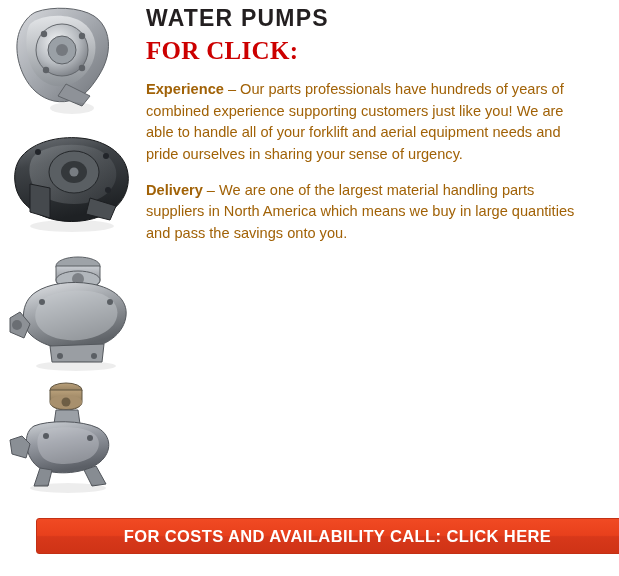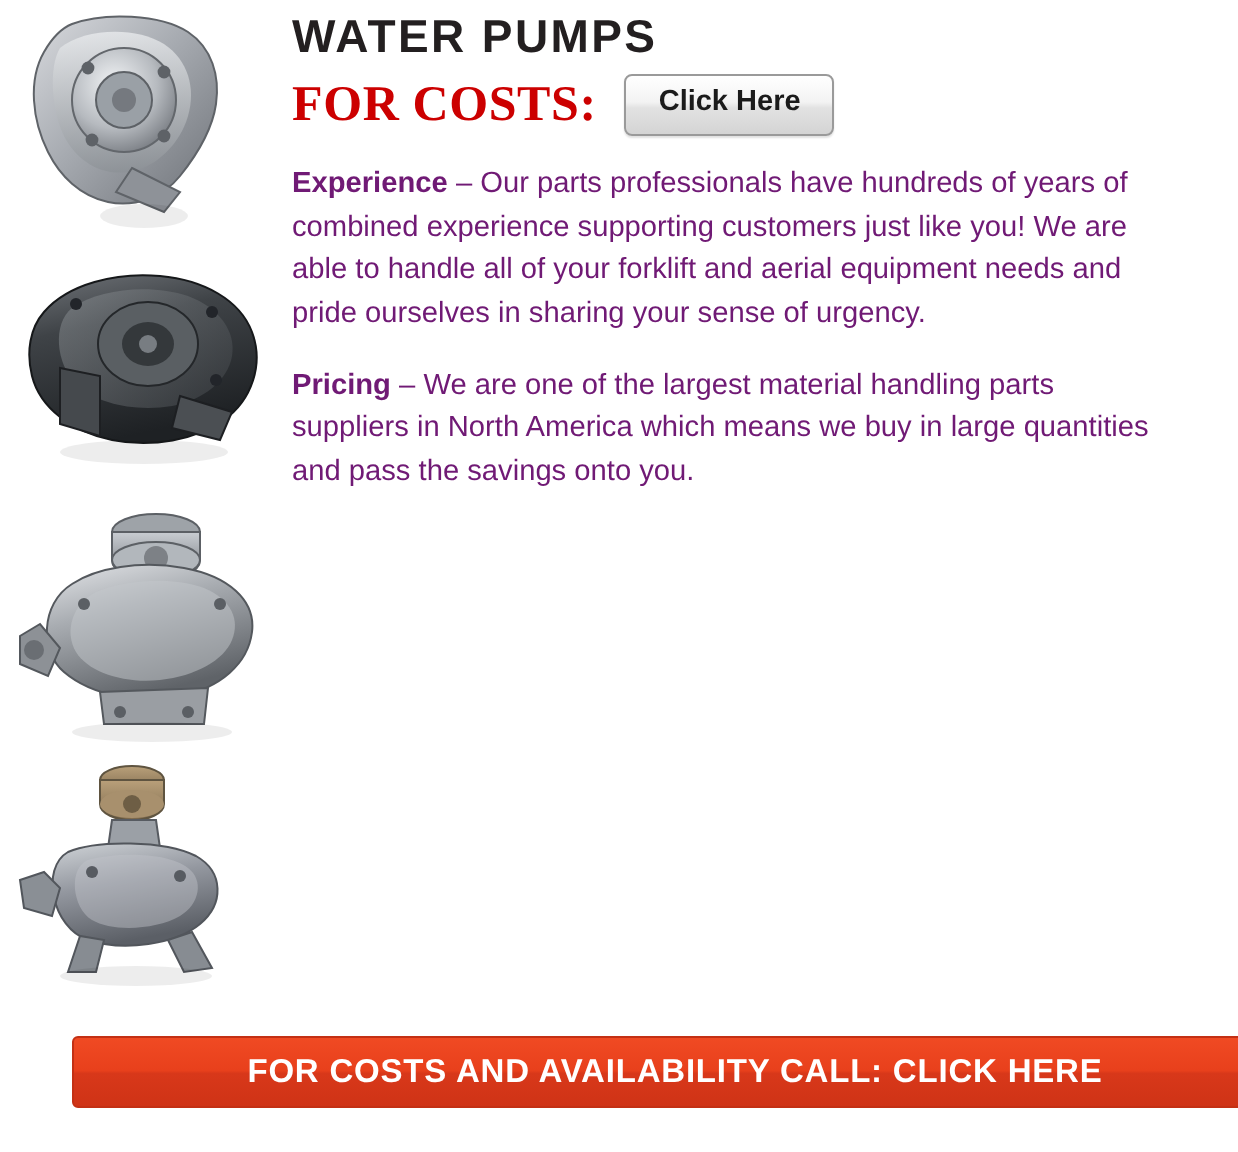--- a/index.html
+++ b/index.html
@@ -90,21 +90,21 @@
     color: #1b1b1b;
     cursor: pointer;
     box-shadow: 0 1px 1px rgba(0,0,0,0.12);
     line-height: 1.1;
   }
 
   .feature {
     font-size: 14.6px;
     line-height: 1.47;
     margin: 0 0 15px 0;
-    color: #701a75;
+    color: #a16207;
   }
   .feature .lead {
     font-weight: bold;
   }
 
   
   .cta {
     position: absolute;
     left: 8px;
     top: 518px;
@@ -261,28 +261,27 @@
       </svg>
     </div>
   </div>
 
   <div class="content">
 
     <h1 class="title">WATER PUMPS</h1>
 
 
     <div class="prices-row">
-      <span class="prices-label">FOR COSTS:</span>
-      <button class="click-here-btn">Click Here</button>
+      <span class="prices-label">FOR CLICK:</span>
     </div>
 
     <p class="feature"><span class="lead">Experience</span><span> – Our parts professionals have hundreds of years of combined experience supporting customers just like you!  We are able to handle all of your forklift and aerial equipment needs and pride ourselves in sharing your sense of urgency.</span></p>
 
 
 
 
-    <p class="feature"><span class="lead">Pricing</span><span> – We are one of the largest material handling parts suppliers in North America which means we buy in large quantities and pass the savings onto you.</span></p>
+    <p class="feature"><span class="lead">Delivery</span><span> – We are one of the largest material handling parts suppliers in North America which means we buy in large quantities and pass the savings onto you.</span></p>
 
   </div>
 
   <div class="cta">FOR COSTS AND AVAILABILITY CALL: CLICK HERE</div>
 
 </div>
 
 </body></html>

